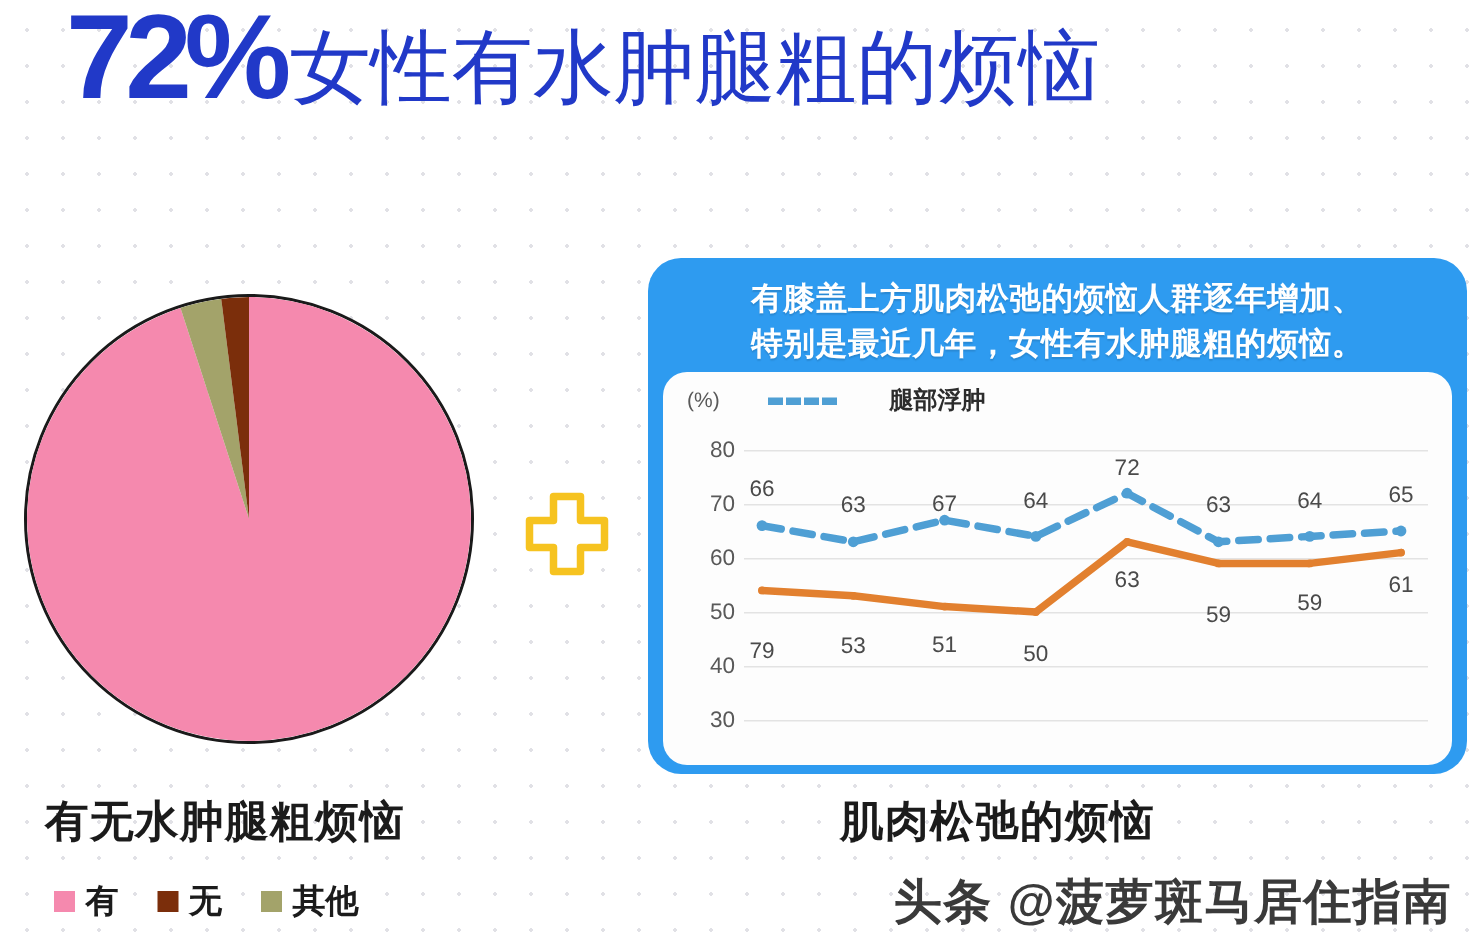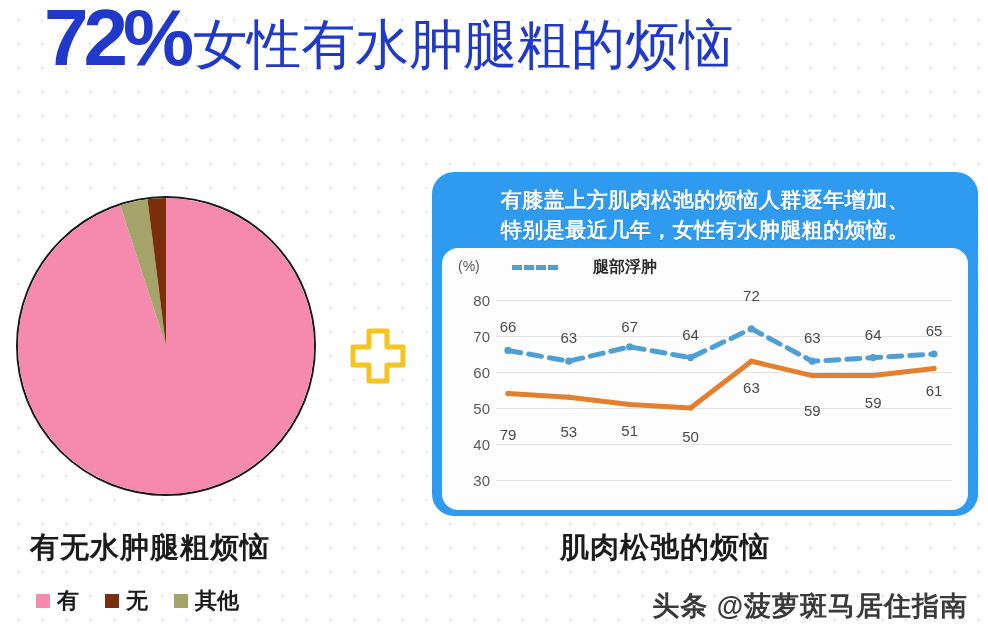--- a/index.html
+++ b/index.html
@@ -222,21 +222,21 @@
     font-weight: bold;
     color: #1b1b1b;
     letter-spacing: 1px;
     white-space: nowrap;
   }
 
   
   .watermark {
     position: absolute;
     right: 20px; bottom: 6px;
-    font-size: 27px;
+    font-size: 32px;
     font-weight: bold;
     color: #3a3a3a;
     white-space: nowrap;
     letter-spacing: 1px;
   }
 </style>
 </head>
 <body>
 
 <div id="dot-bg"></div>
@@ -332,23 +332,23 @@
               <circle cx="133.71428571428572" cy="126.4" r="2.6" fill="#e2802f"></circle>
               <circle cx="194.57142857142856" cy="130" r="2.6" fill="#e2802f"></circle>
               <circle cx="255.42857142857142" cy="83.19999999999999" r="2.6" fill="#e2802f"></circle>
               <circle cx="316.2857142857143" cy="97.60000000000001" r="2.6" fill="#e2802f"></circle>
               <circle cx="377.1428571428571" cy="97.60000000000001" r="2.6" fill="#e2802f"></circle>
               <circle cx="438" cy="90.4" r="2.6" fill="#e2802f"></circle>
             </svg>
           <div id="point-labels">
               <div class="dlabel" style="left: 66px; top: 48.4px;">66</div>
               <div class="dlabel" style="left: 126.857px; top: 59.2px;">63</div>
-              <div class="dlabel" style="left: 187.714px; top: 48px;">67</div>
+              <div class="dlabel" style="left: 187.714px; top: 58px;">67</div>
               <div class="dlabel" style="left: 248.571px; top: 55.6px;">64</div>
-              <div class="dlabel" style="left: 309.429px; top: 17px;">72</div>
+              <div class="dlabel" style="left: 309.429px; top: 34px;">72</div>
               <div class="dlabel" style="left: 370.286px; top: 59.2px;">63</div>
               <div class="dlabel" style="left: 431.143px; top: 55.6px;">64</div>
               <div class="dlabel" style="left: 492px; top: 52px;">65</div>
               <div class="dlabel" style="left: 66px; top: 155.6px;">79</div>
               <div class="dlabel" style="left: 126.857px; top: 153.2px;">53</div>
               <div class="dlabel" style="left: 187.714px; top: 152.4px;">51</div>
               <div class="dlabel" style="left: 248.571px; top: 158px;">50</div>
               <div class="dlabel" style="left: 309.429px; top: 109.2px;">63</div>
               <div class="dlabel" style="left: 370.286px; top: 131.6px;">59</div>
               <div class="dlabel" style="left: 431.143px; top: 123.6px;">59</div>

